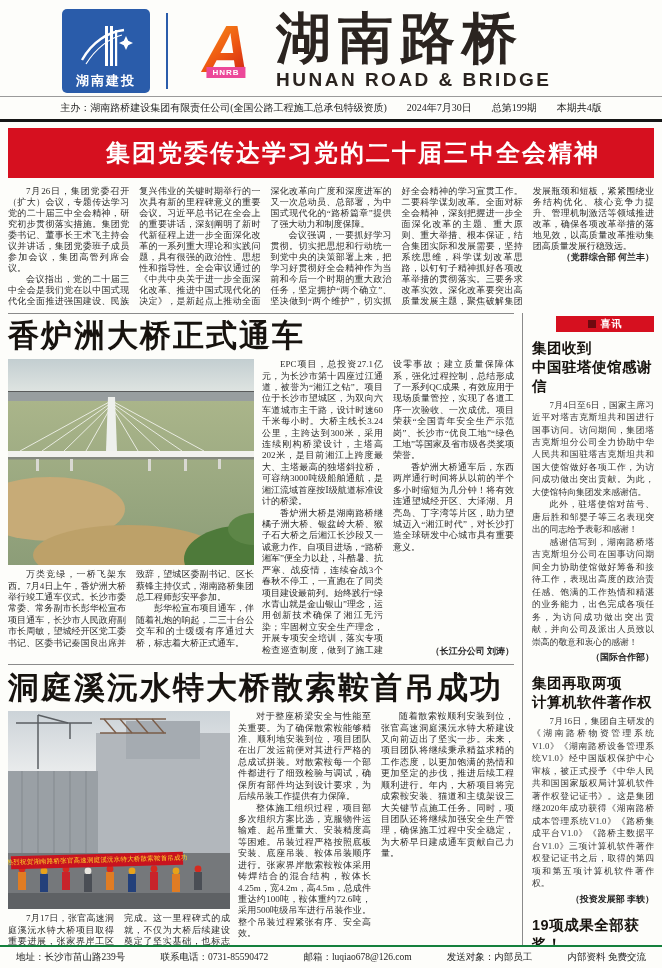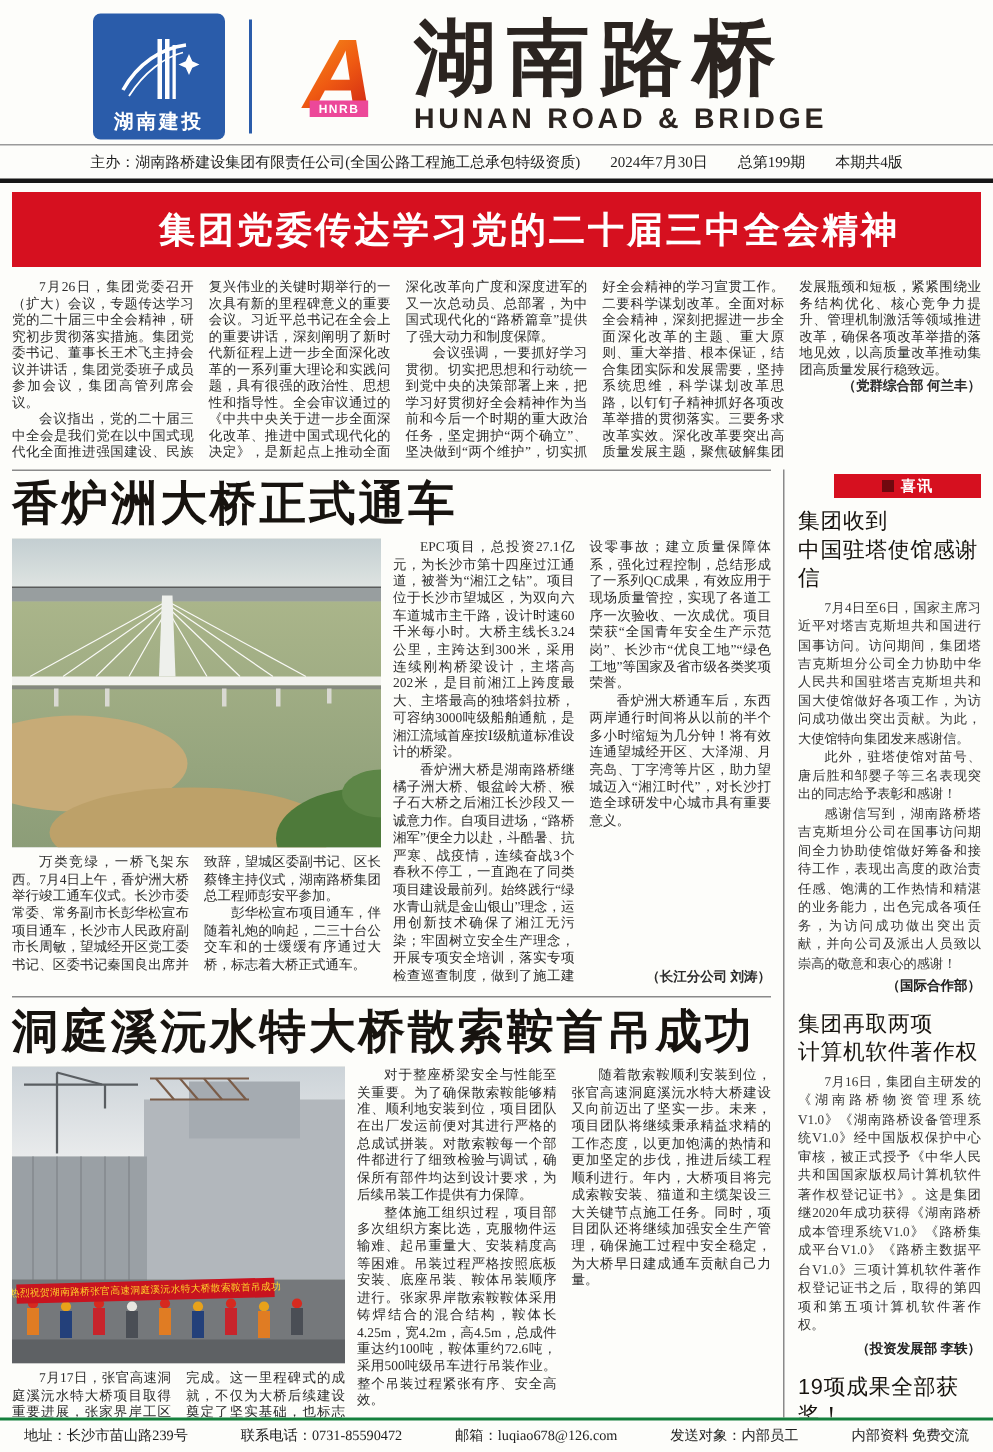--- a/index.html
+++ b/index.html
@@ -67,21 +67,21 @@
   .photo-banner{position:absolute;left:3px;width:172px;bottom:42px;background:#c8131f;height:13px;
                 display:flex;align-items:center;justify-content:center;transform:rotate(-1.5deg);}
   .photo-banner span{color:#ffd32a;font-family:"Liberation Sans",sans-serif;font-size:6.5px;
                      white-space:nowrap;letter-spacing:.2px;}
 
   
   .sidebar{flex:1;margin-left:8px;border-left:1px solid #8a8a8a;padding-left:9px;padding-top:3px;}
   .side-tag{background:#d6101f;height:16px;display:flex;align-items:center;justify-content:center;gap:5px;margin-bottom:7px;margin-left:24px;}
   .tag-sq{width:8px;height:8px;background:#70090f;display:inline-block;}
   .side-tag .t{color:#fff;font-family:"Liberation Sans",sans-serif;font-weight:700;font-size:10px;letter-spacing:1px;}
-  .side-item h4{font-family:"Liberation Sans",sans-serif;font-weight:400;font-size:14.5px;color:#16120d;
+  .side-item h4{font-family:"Liberation Sans",sans-serif;font-weight:700;font-size:14.5px;color:#16120d;
                 margin:0 0 3px;line-height:1.3;letter-spacing:.5px;}
   .sbody p{margin:0;text-indent:2em;font-size:8.8px;line-height:1.42;text-align:justify;color:#343434;}
   .side-byline{text-align:right;font-size:9px;font-weight:700;margin:3px 0 10px;}
 
   
   .footer{position:absolute;left:0;right:0;bottom:0;height:21px;border-top:2px solid #15803d;background:#fdfdfa;
           display:flex;align-items:center;justify-content:space-between;padding:0 16px;font-size:9.5px;color:#1c1c1c;white-space:nowrap;}
 </style>
 </head>
 <body>

